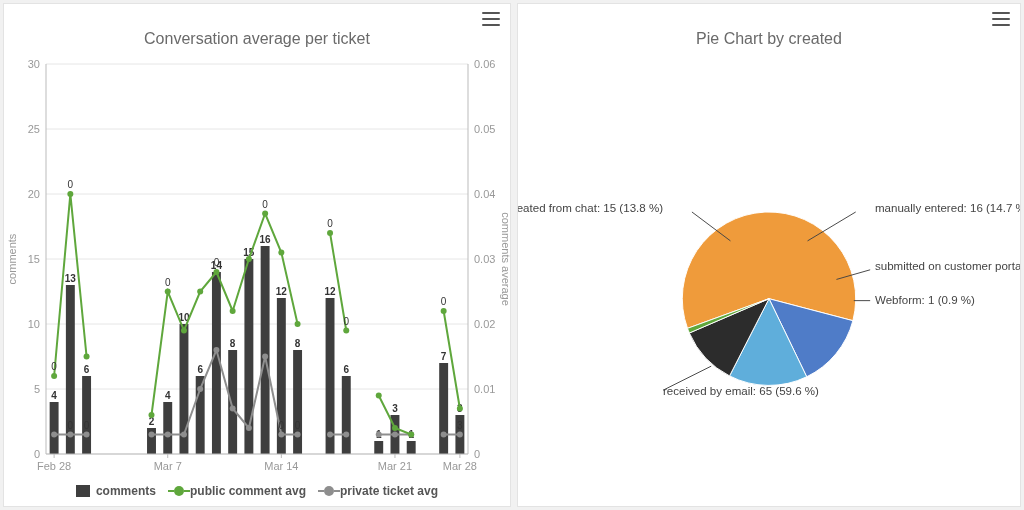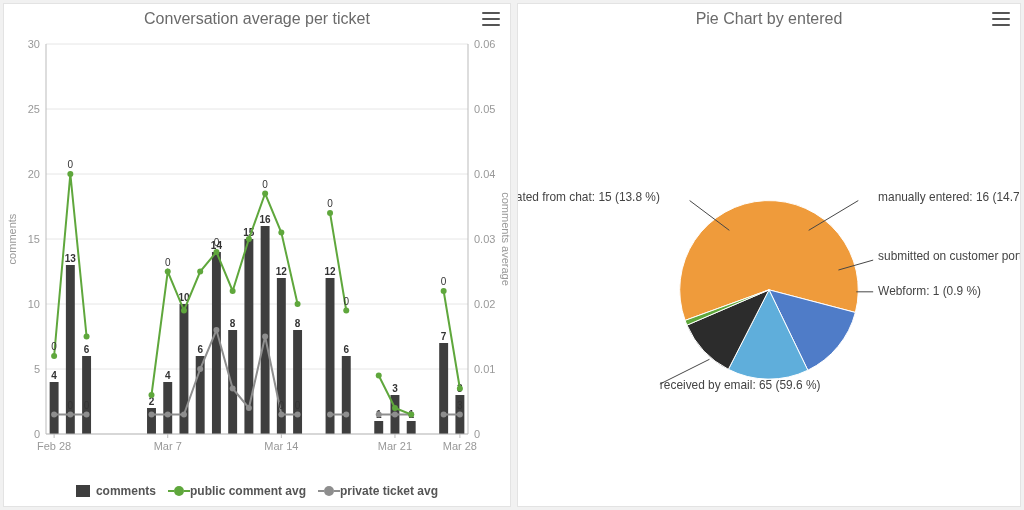--- a/index.html
+++ b/index.html
@@ -40,21 +40,21 @@
     box-sizing: border-box;
     display: flex;
     flex-direction: column;
   }
   .panel-head {
     display: flex;
     align-items: center;
     justify-content: center;
     position: relative;
     height: 30px;
-    padding: 0 8px 0 8px;
+    padding: 20px 8px 0 8px;
   }
   .panel-title {
     font-size: 16px;
     color: #6a6a6a;
     font-weight: 400;
   }
   .hamburger {
     position: absolute;
     right: 10px;
     top: 8px;
@@ -287,21 +287,21 @@
       </span>
       <span class="legend-item">
         <span class="lg-dot lg-grey"></span>
         <span>private ticket avg</span>
       </span>
     </div>
   </div>
 
   <div class="panel">
     <div class="panel-head">
-      <span class="panel-title">Pie Chart by entered</span>
+      <span class="panel-title">Pie Chart by created</span>
       <div class="hamburger">
         <span></span>
           <span></span>
           <span></span>
       </div>
     </div>
     <div class="chart-body">
       <svg id="pie-svg" class="pie-svg" viewBox="0 0 506 470">
           <path d="M 253 255 L 168.42766412926824 285.7818128993102 A 90 90 0 1 1 340.0625027149297 277.80615313929246 Z" fill="#ef9b3b" stroke="#fff" stroke-width="1"></path>
           <path d="M 253 255 L 340.0625027149297 277.80615313929246 A 90 90 0 0 1 292.1422526758739 336.04248302870565 Z" fill="#4f7cc8" stroke="#fff" stroke-width="1"></path>

